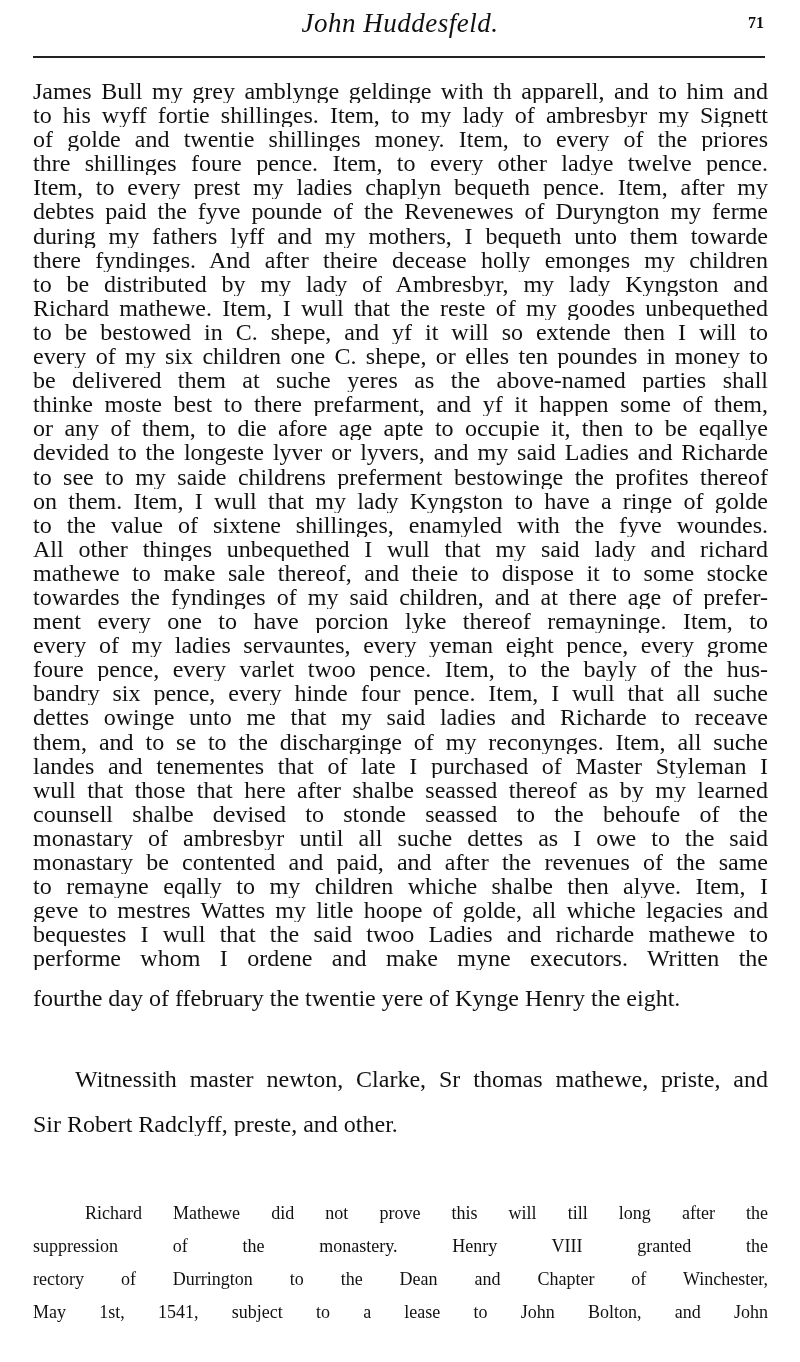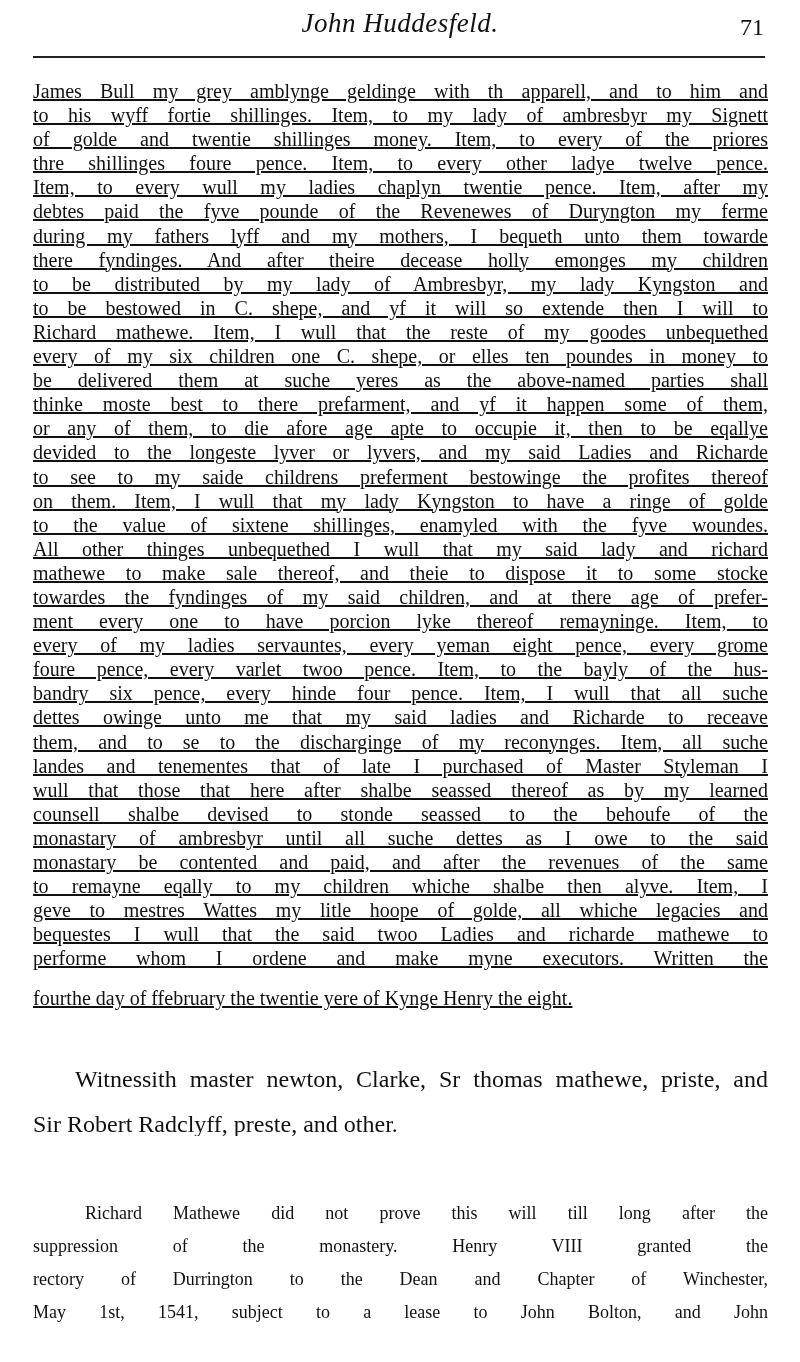--- a/index.html
+++ b/index.html
@@ -36,22 +36,22 @@
       text-align: center;
       top: 2px;
       font-style: italic;
       font-size: 27px;
       letter-spacing: 0.5px;
     }
     .page-number {
       position: absolute;
       right: 36px;
       top: 8px;
-      font-size: 24px;
-      font-weight: normal;
+      font-size: 16px;
+      font-weight: bold;
     }
     .head-rule {
       position: absolute;
       left: 33px;
       width: 732px;
       top: 56px;
       height: 0;
       border-top: 2px solid #222222;
     }
     .block {
@@ -60,24 +60,23 @@
       width: 735px;
     }
     .line {
       display: block;
       white-space: nowrap;
       text-align: justify;
       text-align-last: justify;
       overflow: hidden;
     }
     .will .line {
-      font-size: 20px;
+      font-size: 24px;
       height: 24.1px;
       line-height: 24.1px;
-      text-decoration: underline;
     }
     .will .line.last {
       text-align-last: left;
       margin-top: 16px;
     }
     .small .line {
       font-size: 24px;
       height: 24.5px;
       line-height: 24.5px;
     }
@@ -106,27 +105,27 @@
     <div class="running-title">John Huddesfeld.</div>
     <div class="page-number">71</div>
   </div>
   <div class="head-rule"></div>
 
   <div class="block will" style="top:79px;" id="will-block">
       <span class="line">James Bull my grey amblynge geldinge with th apparell, and to him and</span>
       <span class="line">to his wyff fortie shillinges.  Item, to my lady of ambresbyr my Signett</span>
       <span class="line">of golde and twentie shillinges money.  Item, to every of the priores</span>
       <span class="line">thre shillinges foure pence.  Item, to every other ladye twelve pence.</span>
-      <span class="line">Item, to every wull my ladies chaplyn twentie pence.  Item, after my</span>
+      <span class="line">Item, to every prest my ladies chaplyn bequeth pence.  Item, after my</span>
       <span class="line">debtes paid the fyve pounde of the Revenewes of Duryngton my ferme</span>
       <span class="line">during my fathers lyff and my mothers, I bequeth unto them towarde</span>
       <span class="line">there fyndinges.  And after theire decease holly emonges my children</span>
       <span class="line">to be distributed by my lady of Ambresbyr, my lady Kyngston and</span>
+      <span class="line">Richard mathewe.  Item, I wull that the reste of my goodes unbequethed</span>
       <span class="line">to be bestowed in C. shepe, and yf it will so extende then I will to</span>
-      <span class="line">Richard mathewe.  Item, I wull that the reste of my goodes unbequethed</span>
       <span class="line">every of my six children one C. shepe, or elles ten poundes in money to</span>
       <span class="line">be delivered them at suche yeres as the above-named parties shall</span>
       <span class="line">thinke moste best to there prefarment, and yf it happen some of them,</span>
       <span class="line">or any of them, to die afore age apte to occupie it, then to be eqallye</span>
       <span class="line">devided to the longeste lyver or lyvers, and my said Ladies and Richarde</span>
       <span class="line">to see to my saide childrens preferment bestowinge the profites thereof</span>
       <span class="line">on them.  Item, I wull that my lady Kyngston to have a ringe of golde</span>
       <span class="line">to the value of sixtene shillinges, enamyled with the fyve woundes.</span>
       <span class="line">All other thinges unbequethed I wull that my said lady and richard</span>
       <span class="line">mathewe to make sale thereof, and theie to dispose it to some stocke</span>

